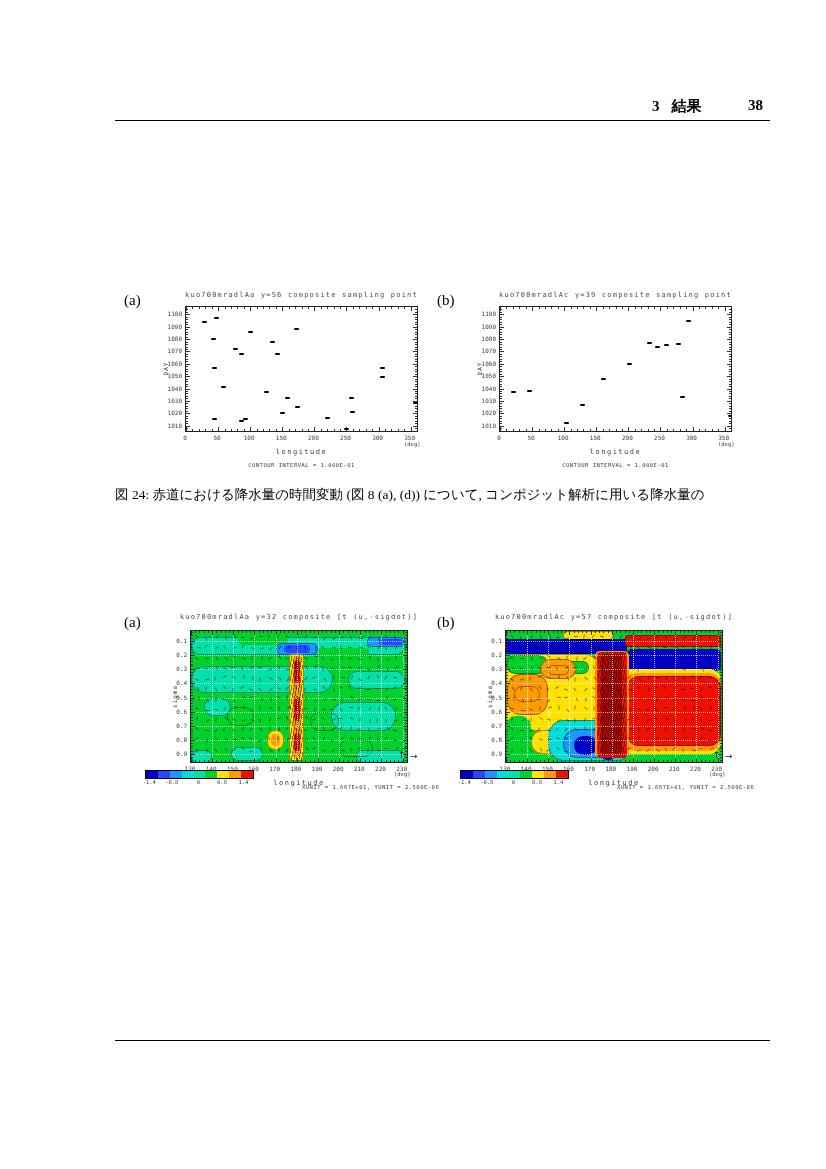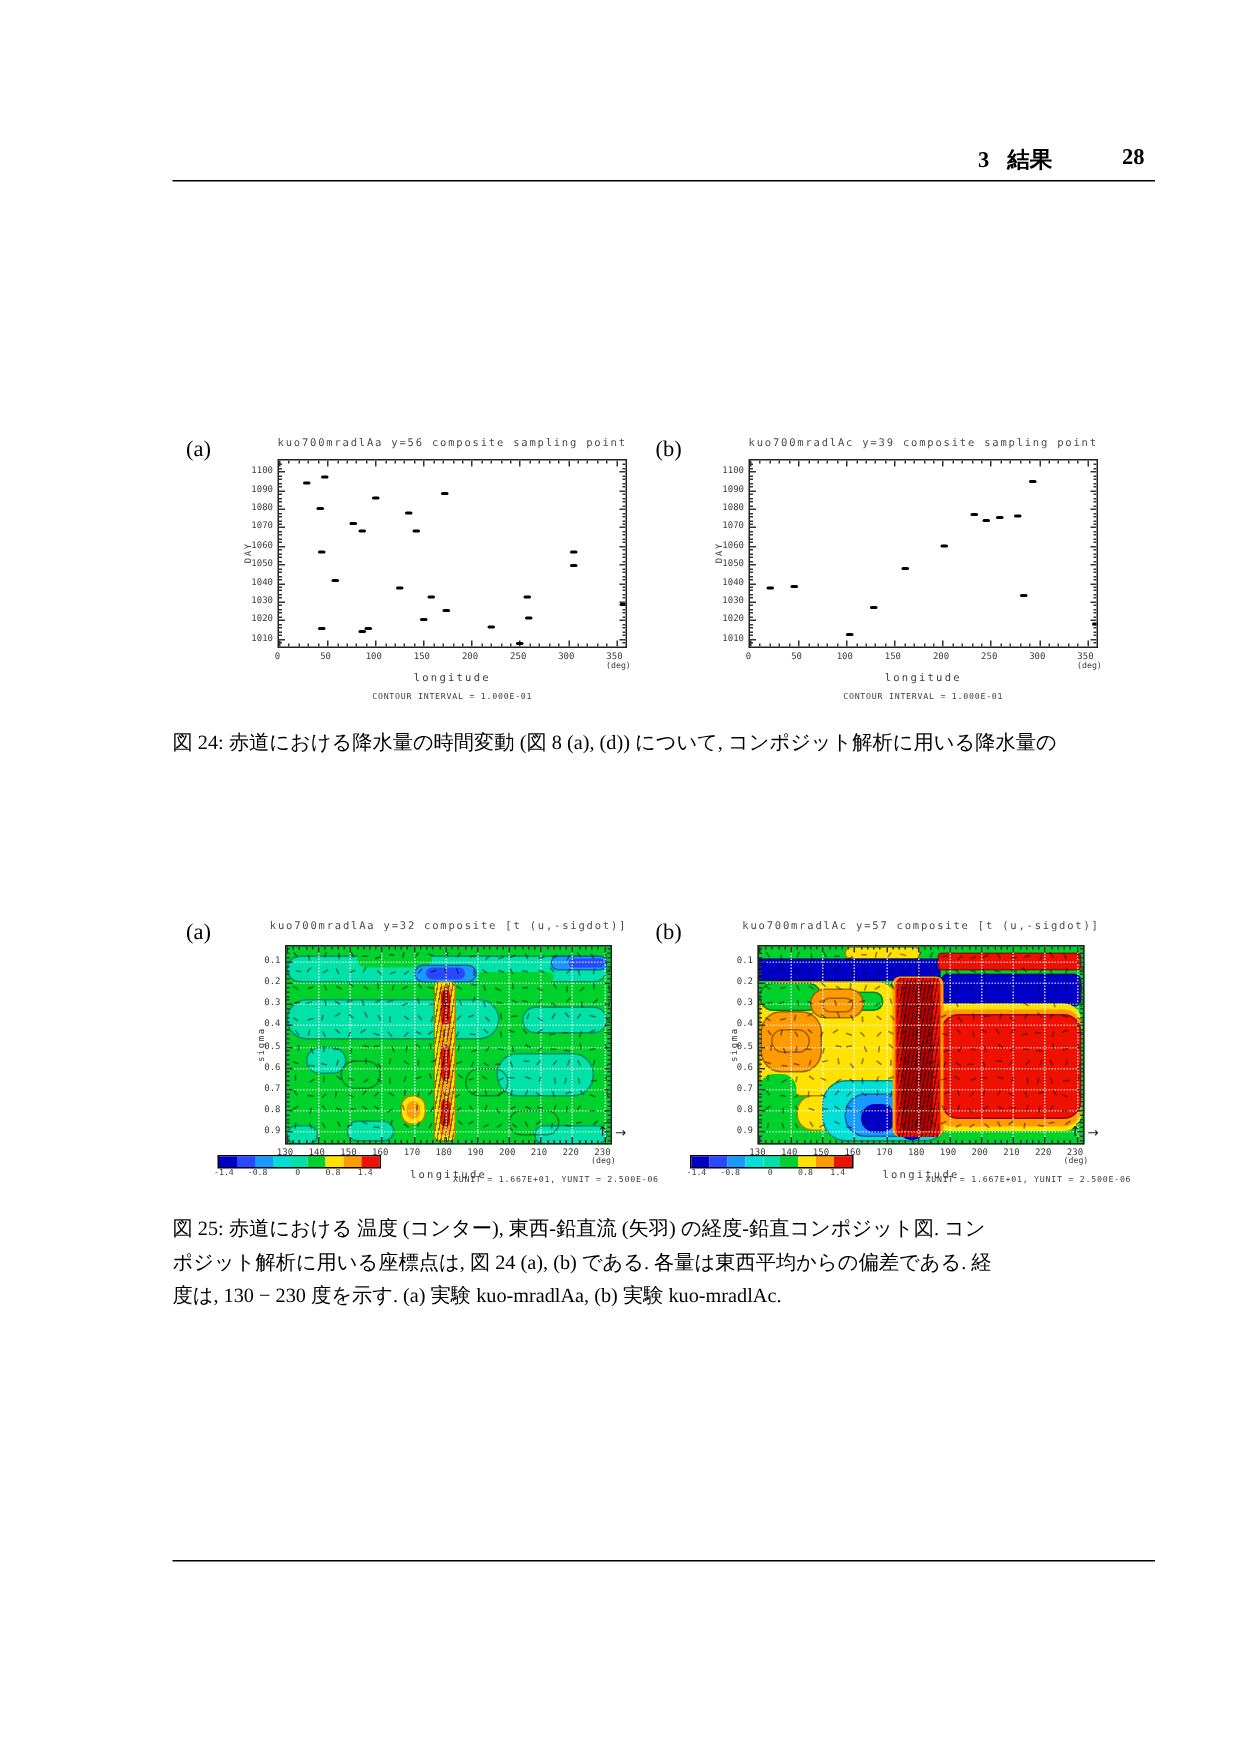--- a/index.html
+++ b/index.html
@@ -24,21 +24,21 @@
   .barb{position:absolute;width:4px;height:1px;background:rgba(0,0,0,0.48);}
   .cbar{position:absolute;display:flex;border:1px solid #000;box-sizing:content-box;}
   .cbseg{flex:1;height:100%;}
   .arrow{position:absolute;font-family:"DejaVu Sans",sans-serif;font-size:9px;color:#222;}
 </style>
 </head>
 <body>
 
 <div id="page">
   <div class="hdr" style="left:652px;top:97px;"><span>3</span><span style="display:inline-block;width:12px;"></span><span>結果</span></div>
-  <div class="hdr" style="left:748px;top:97px;">28</div>
+  <div class="hdr" style="left:748px;top:97px;">38</div>
   <div class="rule" style="top:120px;"></div>
 
   <div id="charts">
       <div class="figlabel" style="left: 124px; top: 292px;">(a)</div>
       <div class="gtitle" style="left: 141.5px; top: 291px; width: 320px;">kuo700mradlAa y=56 composite sampling point</div>
       <div class="frame" style="left: 185px; top: 306px; width: 233px; height: 126px;">
         <div class="tick" style="left: 0px; bottom: 0px; width: 1px; height: 4px;"></div>
         <div class="tick" style="left: 0px; top: 0px; width: 1px; height: 4px;"></div>
         <div class="tick" style="left: 6.41873px; bottom: 0px; width: 1px; height: 2px;"></div>
         <div class="tick" style="left: 6.41873px; top: 0px; width: 1px; height: 2px;"></div>
@@ -1624,20 +1624,15 @@
       <div class="lbl" style="left: 537.04px; top: 779px; font-size: 5.5px; transform: translateX(-50%);">0.8</div>
       <div class="lbl" style="left: 558.44px; top: 779px; font-size: 5.5px; transform: translateX(-50%);">1.4</div>
       <div class="lbl" style="left: 617px; top: 784px; font-size: 5.5px; letter-spacing: 0.5px;">XUNIT = 1.667E+01, YUNIT = 2.500E-06</div>
       <div class="arrow" style="left: 725px; top: 751px;">→</div>
       <div class="arrow" style="left: 713px; top: 750px;">↑</div>
     </div>
 
   <div class="cap" id="cap24" style="top:484px;">
       <div class="capline">図 24: 赤道における降水量の時間変動 (図 8 (a), (d)) について, コンポジット解析に用いる降水量の</div>
     </div>
-  <div class="cap" id="cap25" style="top:808px;">
-      <div class="capline">図 25: 赤道における 温度 (コンター), 東西-鉛直流 (矢羽) の経度-鉛直コンポジット図. コン</div>
-      <div class="capline">ポジット解析に用いる座標点は, 図 24 (a), (b) である. 各量は東西平均からの偏差である. 経</div>
-      <div class="capline">度は, 130 − 230 度を示す. (a) 実験 kuo-mradlAa, (b) 実験 kuo-mradlAc.</div>
-    </div>
 
   <div class="rule" style="top:1040px;"></div>
 </div>
 
 </body></html>

